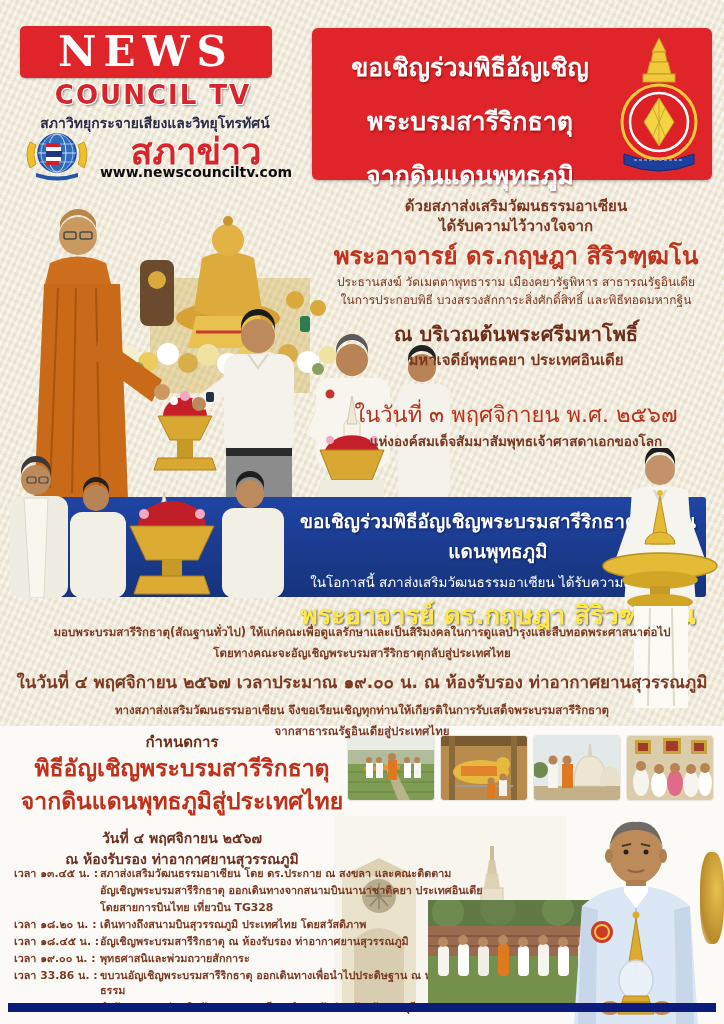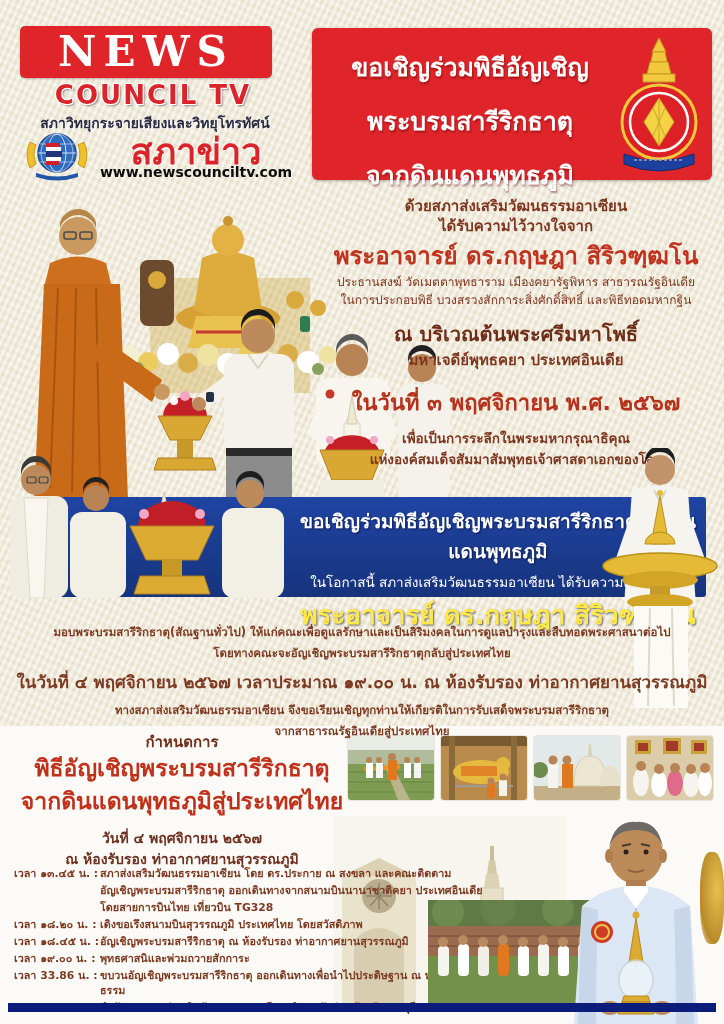--- a/index.html
+++ b/index.html
@@ -37,21 +37,21 @@
   .invite-text div{color:#fff;font-weight:bold;font-size:25px;line-height:1.1;
     text-shadow:1px 2px 2px rgba(90,0,0,.45);}
   .emblem-svg{position:absolute;right:10px;top:8px;}
   
   .intro{left:316px;top:196px;width:400px;text-align:center;z-index:2;}
   .intro .lead{font-size:15px;font-weight:bold;color:#7d361f;line-height:20px;}
   .intro .monk{font-size:24px;font-weight:bold;color:#c0331f;line-height:34px;margin-top:3px;}
   .intro .role{font-size:12px;font-weight:normal;color:#7d361f;line-height:18px;}
   .intro .venue1{font-size:20px;font-weight:bold;color:#6e2d18;line-height:30px;margin-top:10px;}
   .intro .venue2{font-size:15px;font-weight:bold;color:#7d361f;line-height:22px;}
-  .intro .date{font-size:22px;font-weight:bold;color:#b5321c;line-height:32px;margin-top:16px;text-align:center;}
+  .intro .date{font-size:22px;font-weight:normal;color:#b5321c;line-height:32px;margin-top:28px;text-align:center;}
   .intro .memorial{font-size:13.5px;font-weight:bold;color:#7d361f;line-height:21px;}
   .intro .mt{margin-top:9px;}
   
   .collage-svg{left:0;top:188px;z-index:1;}
   .left-group-svg{left:0;top:446px;z-index:3;}
   .standing-man-svg{left:600px;top:448px;z-index:3;}
   
   .blue-banner{left:18px;top:497px;width:688px;height:100px;z-index:1;border-radius:3px;
     background:linear-gradient(#1f44a3,#16337c);}
   .bb-text{position:absolute;left:270px;top:0;width:420px;height:100px;text-align:center;}
@@ -141,21 +141,20 @@
 
   <div class="abs intro">
     <div class="lead">ด้วยสภาส่งเสริมวัฒนธรรมอาเซียน</div>
     <div class="lead">ได้รับความไว้วางใจจาก</div>
     <div class="monk">พระอาจารย์ ดร.กฤษฎา สิริวฑฺฒโน</div>
     <div class="role">ประธานสงฆ์ วัดเมตตาพุทธาราม เมืองคยารัฐพิหาร สาธารณรัฐอินเดีย</div>
     <div class="role">ในการประกอบพิธี บวงสรวงสักการะสิ่งศักดิ์สิทธิ์ และพิธีทอดมหากฐิน</div>
     <div class="venue1">ณ บริเวณต้นพระศรีมหาโพธิ์</div>
     <div class="venue2">มหาเจดีย์พุทธคยา ประเทศอินเดีย</div>
     <div class="date">ในวันที่ ๓ พฤศจิกายน พ.ศ. ๒๕๖๗</div>
-    <div class="memorial mt">เพื่อเป็นการระลึกในพระมหากรุณาธิคุณ</div>
     <div class="memorial">แห่งองค์สมเด็จสัมมาสัมพุทธเจ้าศาสดาเอกของโลก</div>
   </div>
 
   <svg class="abs collage-svg" width="450" height="312" viewBox="0 0 450 312">
 
     <rect x="150" y="90" width="160" height="115" fill="#caa53a" opacity="0.35"></rect>
 
     <ellipse cx="228" cy="130" rx="52" ry="16" fill="#d7a135"></ellipse>
     <path d="M202,70 Q228,58 254,70 L262,122 Q228,138 194,122 Z" fill="#dcab3c"></path>
     <circle cx="228" cy="52" r="16" fill="#e2b244"></circle>
@@ -381,21 +380,21 @@
     <div class="sch-row">
       <span class="sch-time"></span>
       <span class="sch-text">อัญเชิญพระบรมสารีริกธาตุ ออกเดินทางจากสนามบินนานาชาติคยา ประเทศอินเดีย</span>
     </div>
     <div class="sch-row">
       <span class="sch-time"></span>
       <span class="sch-text">โดยสายการบินไทย เที่ยวบิน TG328</span>
     </div>
     <div class="sch-row">
       <span class="sch-time">เวลา ๑๘.๒๐ น. :</span>
-      <span class="sch-text">เดิงขอเรึงสนามบินสุวรรณภูมิ ประเทศไทย โดยสวัสดิภาพ</span>
+      <span class="sch-text">เดินทางถึงสนามบินสุวรรณภูมิ ประเทศไทย โดยสวัสดิภาพ</span>
     </div>
     <div class="sch-row">
       <span class="sch-time">เวลา ๑๘.๔๕ น. :</span>
       <span class="sch-text">อัญเชิญพระบรมสารีริกธาตุ ณ ห้องรับรอง ท่าอากาศยานสุวรรณภูมิ</span>
     </div>
     <div class="sch-row">
       <span class="sch-time">เวลา ๑๙.๐๐ น. :</span>
       <span class="sch-text">พุทธศาสนิและพ่วมถวายสักการะ</span>
     </div>
     <div class="sch-row">

